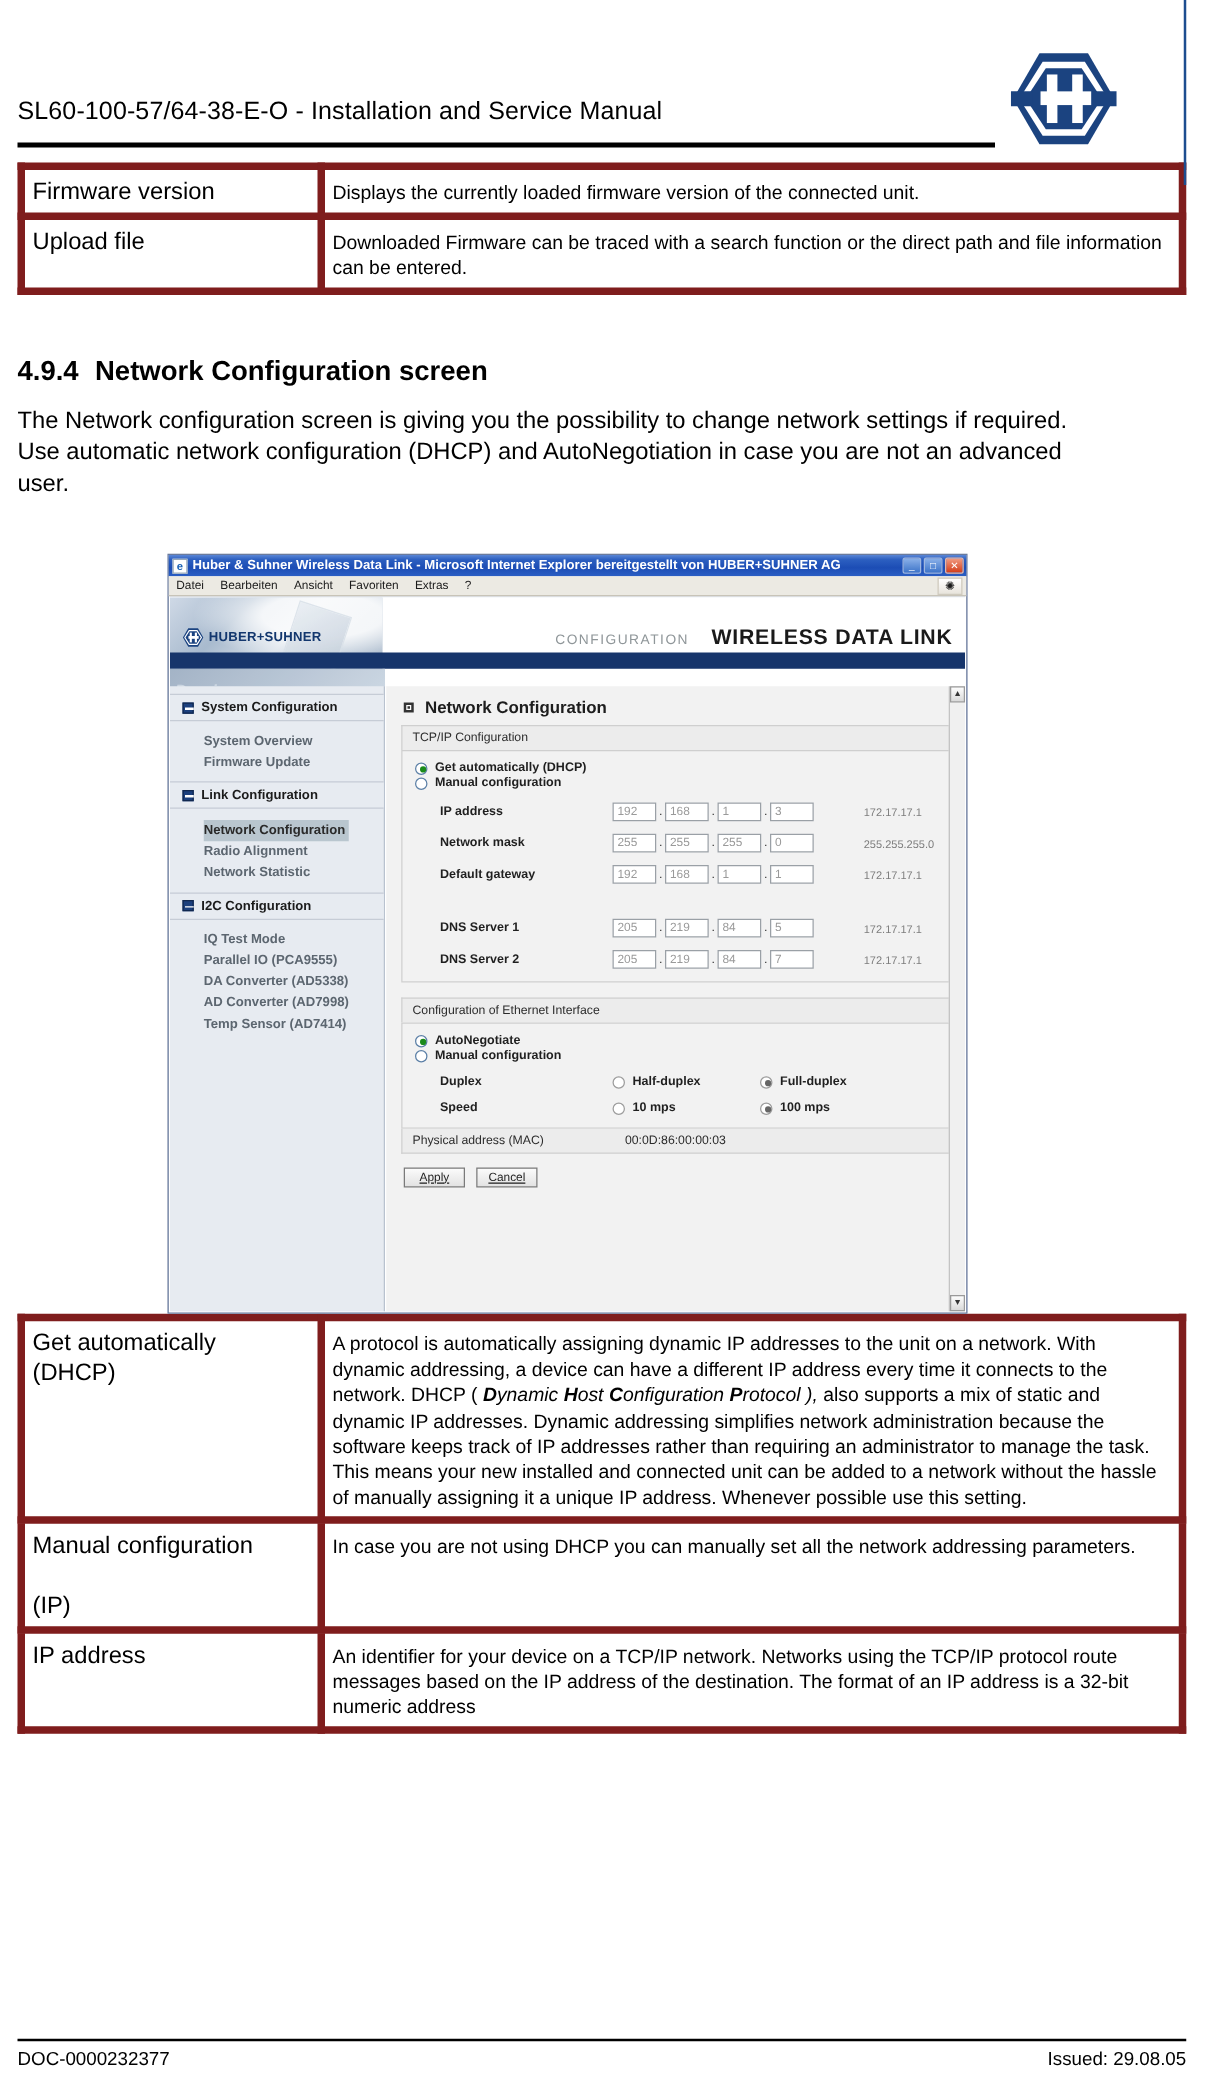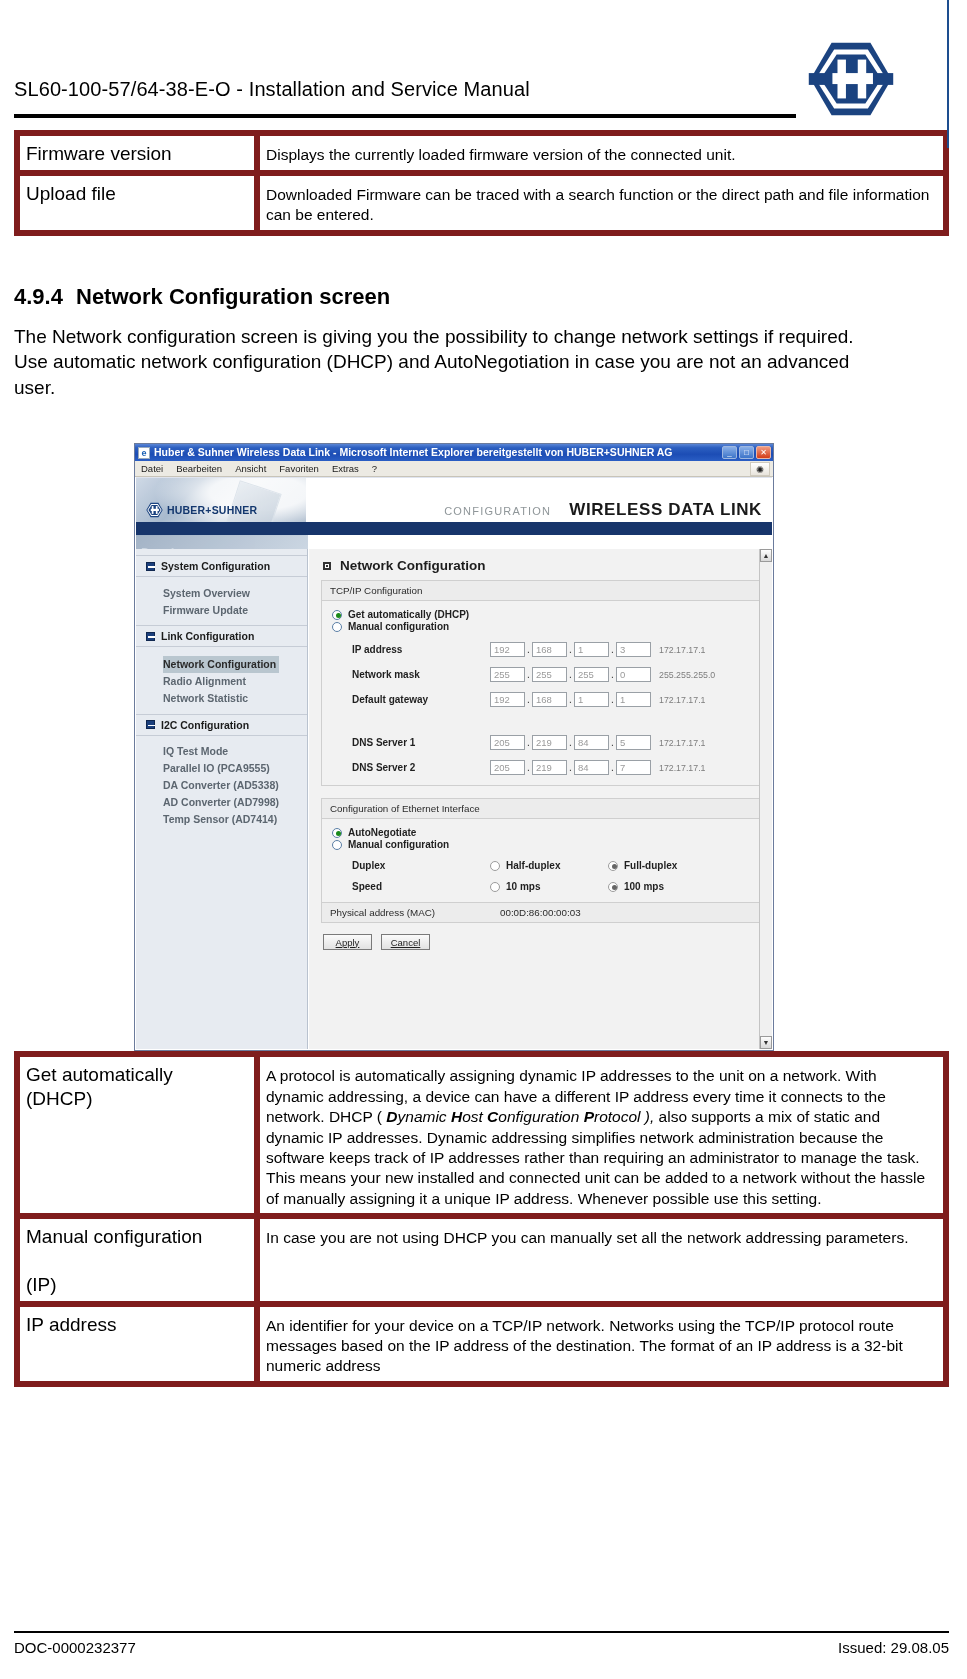--- a/index.html
+++ b/index.html
@@ -208,21 +208,21 @@
   .radio-row label{ font-size:10px; font-weight:bold; color:#1f1f1f; }
 
   .field-row{ display:flex; align-items:center; margin-top:10px; }
   .field-label{ width:160px; font-size:10px; font-weight:bold; color:#1f1f1f; padding-left:22px; }
   .octets{ display:flex; align-items:center; gap:0; }
   .oct{
     width:35px;height:15px; border:1px solid #9aa0a6; background:#fff;
     font-size:9.5px; color:#9a9a9a; padding-left:3px; line-height:14px;
   }
   .dot{ width:7px; text-align:center; font-size:10px; color:#333; }
-  .cur{ margin-left:8px; font-size:8.8px; color:#7d7d7d; white-space:nowrap; }
+  .cur{ margin-left:40px; font-size:8.8px; color:#7d7d7d; white-space:nowrap; }
 
   .dup-row{ display:flex; align-items:center; margin-top:10px; }
   .dup-row .field-label{ width:160px; }
   .opt{ display:flex; align-items:center; gap:6px; width:118px; }
   .opt label{ font-size:10px; font-weight:bold; color:#1f1f1f; }
 
   .mac-bar{
     background:#ececec; border:1px solid #cfcfcf; border-top:none;
     display:flex; align-items:center; padding:4px 8px; gap:0;
   }

